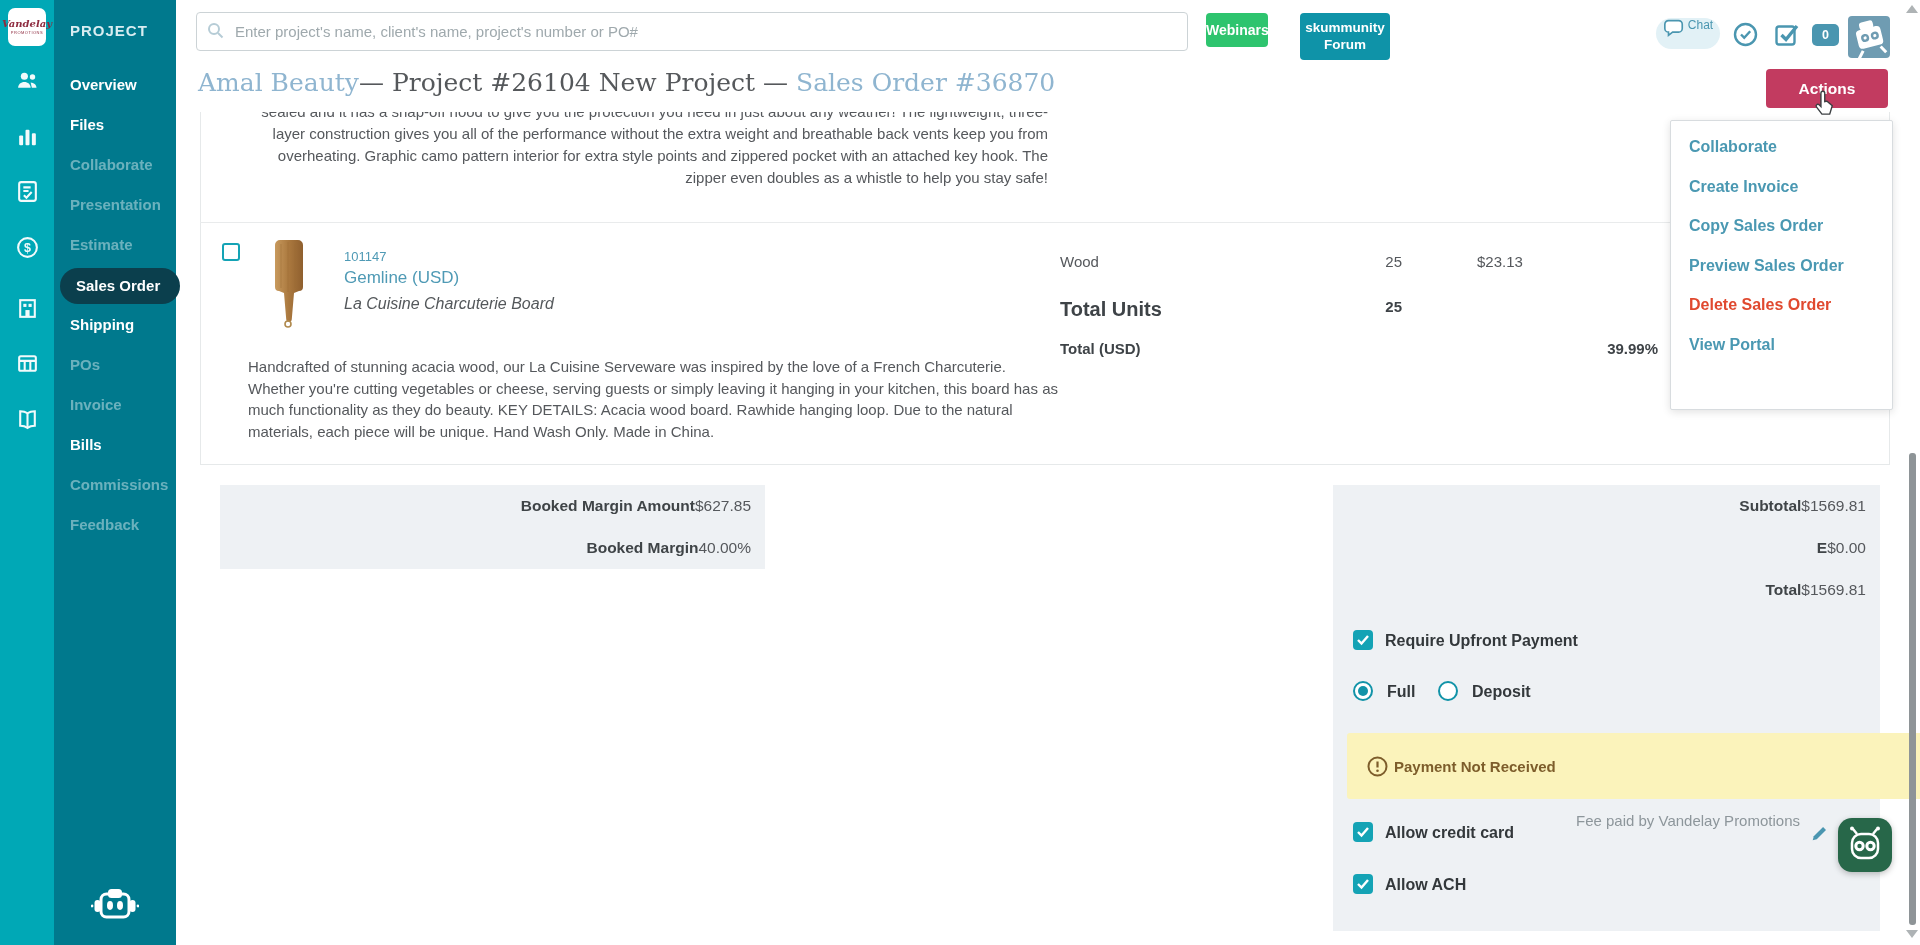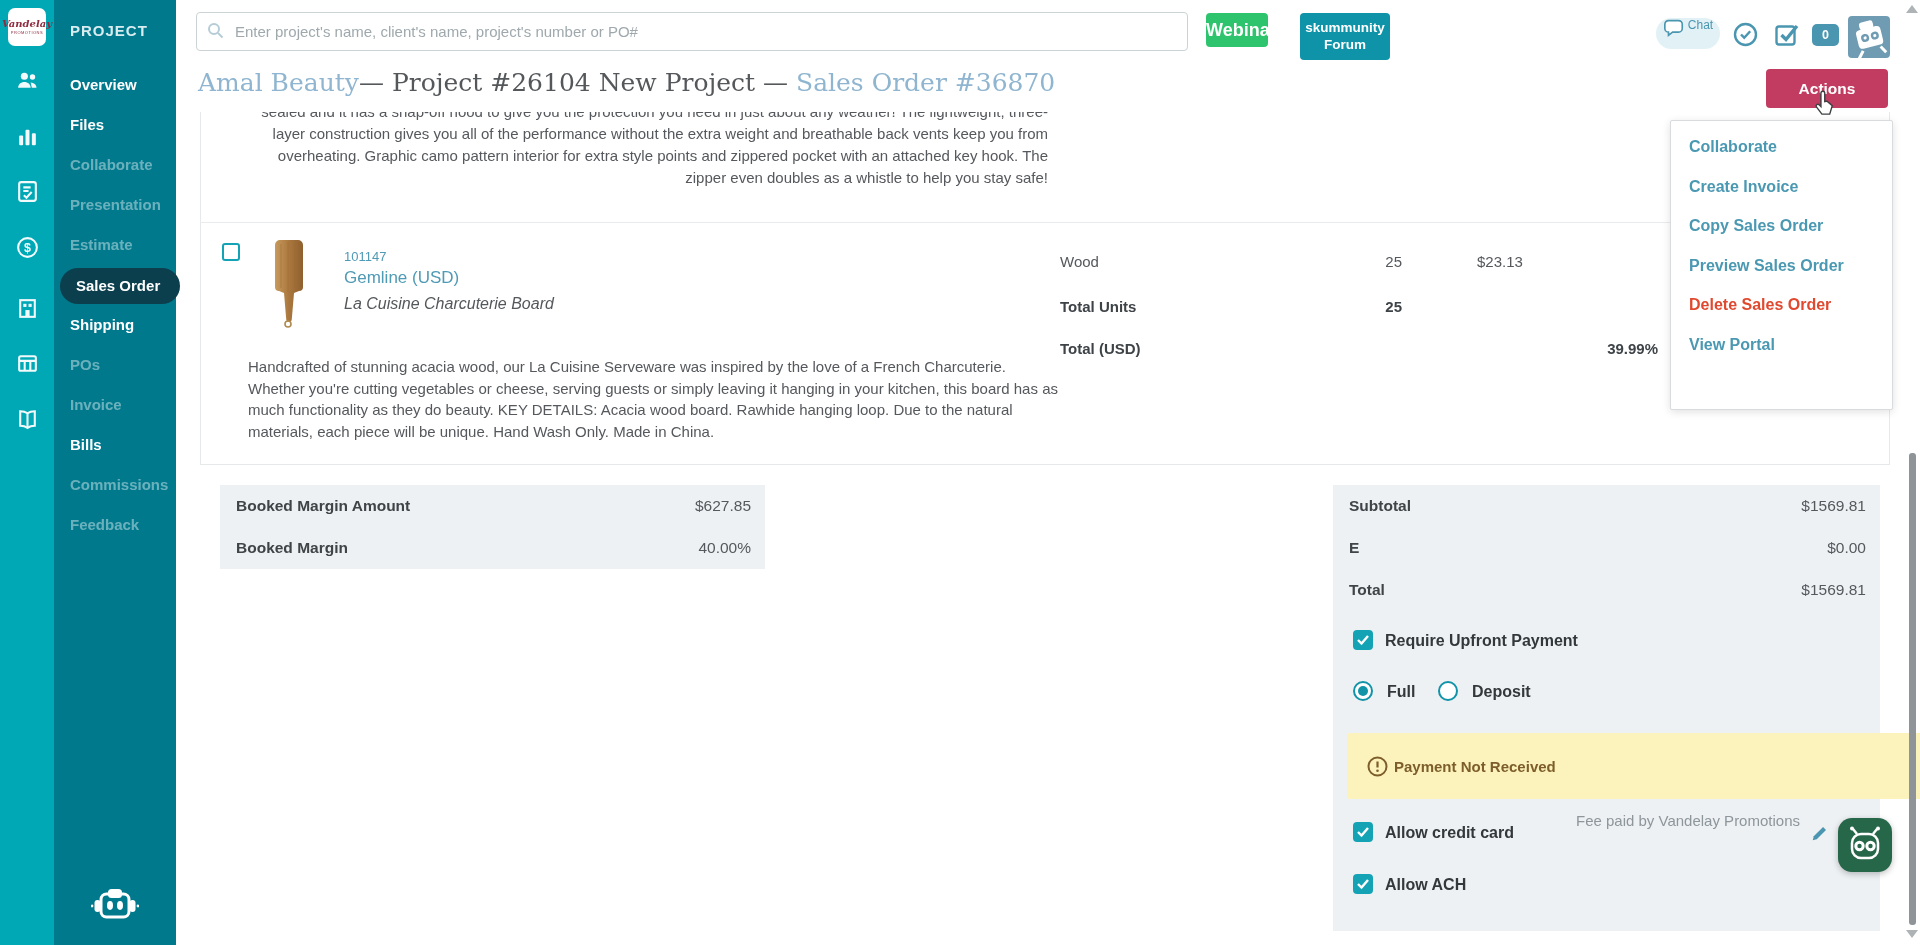--- a/index.html
+++ b/index.html
@@ -27,21 +27,21 @@
   .menu-item.active { left:22px; }
 
   
   .search { position:absolute; left:196px; top:12px; width:992px; height:39px;
             border:1px solid #ccd3d6; border-radius:4px; background:#fff;
             padding-left:38px; font-size:15px; color:#55585c; outline:none; }
   .search::placeholder { color:#9fa9ad; }
   .search-icon { position:absolute; left:207px; top:22px; }
   .btn-webinars { position:absolute; left:1206px; top:13px; width:62px; height:34px;
                   background:#2ec46e; border:none; border-radius:4px; color:#fff;
-                  font-weight:bold; font-size:18px; cursor:pointer; }
+                  font-weight:bold; font-size:14px; cursor:pointer; }
   .btn-forum { position:absolute; left:1300px; top:13px; width:90px; height:47px;
                background:#0f93a8; border:none; border-radius:4px; color:#fff;
                font-weight:bold; font-size:13.5px; line-height:1.2; cursor:pointer; }
   .chat-pill { position:absolute; left:1656px; top:18px; width:64px; height:31px;
                background:#e2f1f6; border-radius:16px; display:flex; align-items:flex-start;
                justify-content:center; gap:3px; cursor:pointer; }
   .chat-pill span { font-size:12px; color:#4a96b0; }
   .top-icon { position:absolute; top:22px; cursor:pointer; }
   .badge0 { position:absolute; left:1812px; top:24px; width:27px; height:22px; background:#4a96b0;
             border-radius:5px; color:#fff; font-weight:bold; font-size:12.5px; text-align:center;
@@ -67,35 +67,35 @@
   .divider { position:absolute; left:200px; top:222px; width:1690px; height:1px; background:#e9ebec; }
   .row-check { position:absolute; left:222px; top:243px; width:18px; height:18px;
                border:2px solid #14a3b5; border-radius:3px; background:#fff; cursor:pointer; }
   .prod-img { position:absolute; left:266px; top:238px; cursor:pointer; }
   .sku { position:absolute; left:344px; top:249px; font-size:13px; color:#4f9ab5; cursor:pointer; }
   .supplier { position:absolute; left:344px; top:268px; font-size:17px; color:#4f9ab5; cursor:pointer; }
   .prod-name { position:absolute; left:344px; top:295px; font-size:16px; color:#54585b;font-style:italic; }
   .variant { position:absolute; left:1060px; top:253px; font-size:15px; }
   .qty { position:absolute; left:1322px; top:253px; width:80px; text-align:right; font-size:15px; }
   .price { position:absolute; left:1477px; top:253px; font-size:15px; }
-  .tu-label { position:absolute; left:1060px; top:298px; font-size:15px; font-weight:bold; color:#3e4347; }
+  .tu-label { position:absolute; left:1060px; top:298px; font-size:20px; font-weight:bold; color:#3e4347; }
   .tu-val { position:absolute; left:1322px; top:298px; width:80px; text-align:right; font-size:15px;
             font-weight:bold; color:#3e4347; }
   .tot-label { position:absolute; left:1060px; top:340px; font-size:15px; font-weight:bold; color:#3e4347; }
   .tot-pct { position:absolute; left:1538px; top:340px; width:120px; text-align:right; font-size:15px;
              font-weight:bold; color:#3e4347; }
   .prod-desc { position:absolute; left:248px; top:356px; width:812px; font-size:15px;
                line-height:21.5px; color:#55585c; }
 
   
   .panel { background:#eef1f4; position:absolute; }
   .margins-panel { left:220px; top:485px; width:545px; height:84px; }
   .totals-panel { left:1333px; top:485px; width:547px; height:446px; }
   .p-row { position:absolute; left:0; width:100%; height:26px; display:flex;
-           justify-content:space-between; align-items:center; padding:0 14px 0 16px; }
+           justify-content:flex-end; align-items:center; padding:0 14px 0 16px; }
   .p-row .lbl { font-size:15.5px; font-weight:bold; color:#3f4447; }
   .p-row .val { font-size:15.5px; color:#55585c; }
 
   
   .cb { position:absolute; width:20px; height:20px; background:#14a3b5; border-radius:4px;
         cursor:pointer; display:flex; align-items:center; justify-content:center; }
   .cb svg { display:block; }
   .cb-label { position:absolute; font-size:16px; font-weight:bold; color:#33383b; cursor:pointer; }
   .radio { position:absolute; width:20px; height:20px; border:2px solid #1193a8; border-radius:50%;
            background:#fff; cursor:pointer; }

